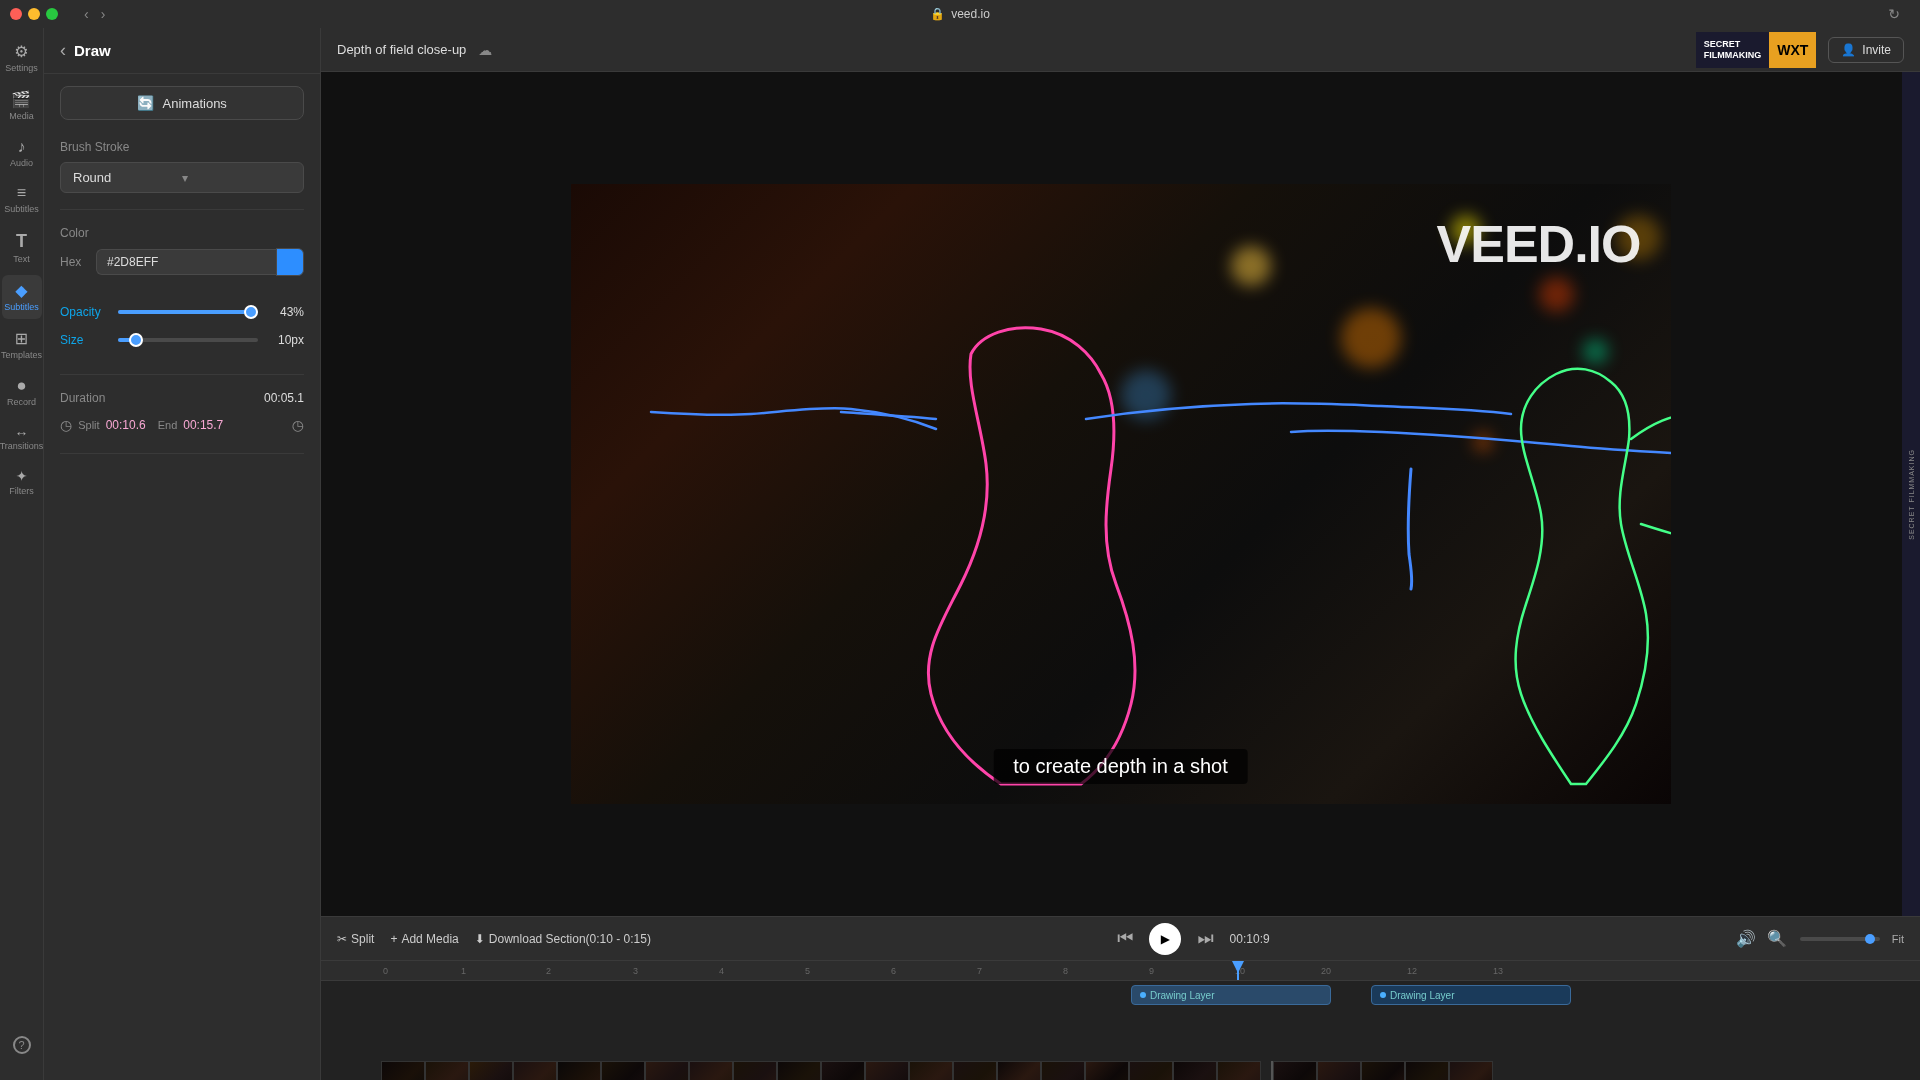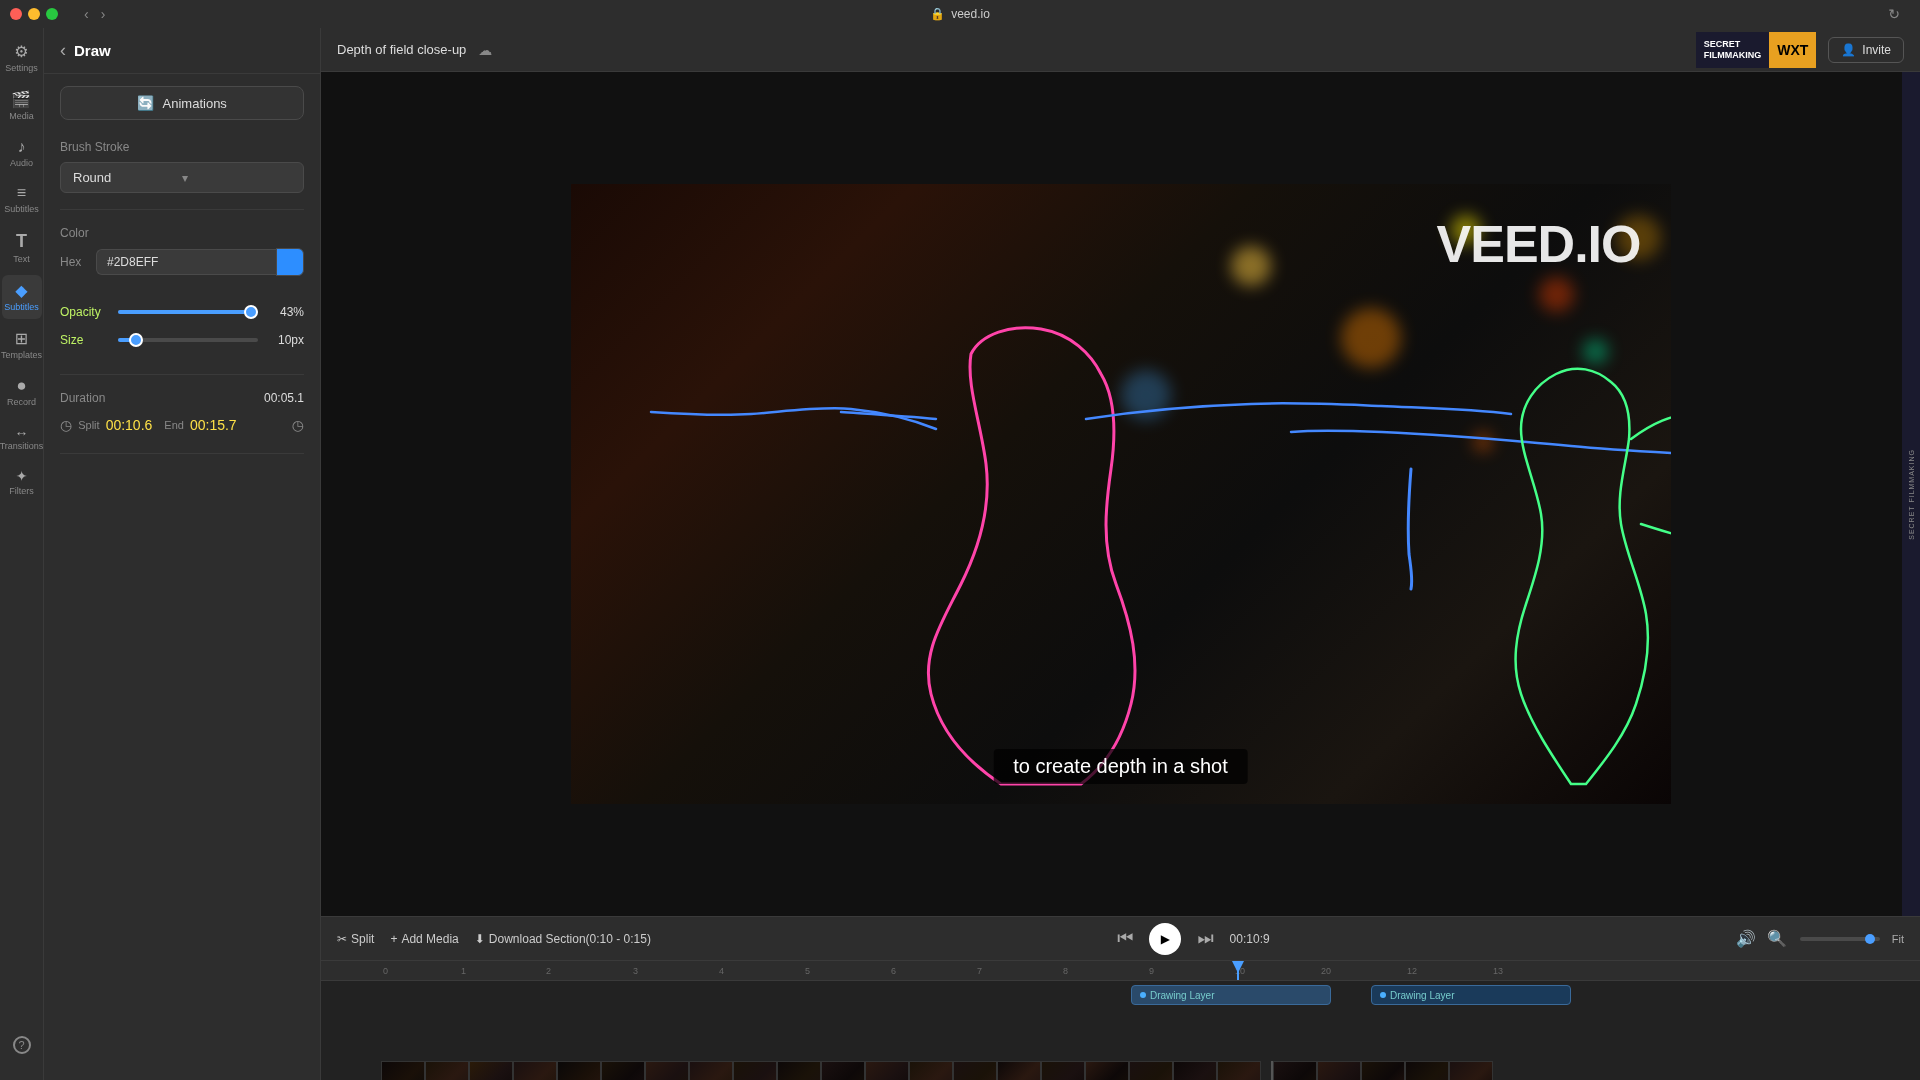--- a/index.html
+++ b/index.html
@@ -122,21 +122,21 @@
     }
     .color-swatch {
       width: 28px;
       height: 28px;
       border-radius: 0 6px 6px 0;
       border: 1px solid #4a4a4a;
       cursor: pointer;
     }
 
     .opacity-row, .size-row { display: flex; align-items: center; gap: 10px; margin-bottom: 8px; }
-    .prop-label { font-size: 12px; color: #bef264; width: 48px; }
+    .prop-label { font-size: 12px; color: #0ea5e9; width: 48px; }
     .slider-container { flex: 1; position: relative; height: 20px; display: flex; align-items: center; }
     .slider-track { width: 100%; height: 4px; background: #4a4a4a; border-radius: 2px; position: relative; }
     .slider-fill-opacity { width: 100%; height: 4px; background: #4a9eff; border-radius: 2px; }
     .slider-fill-size { width: 10%; height: 4px; background: #4a9eff; border-radius: 2px; }
     .slider-thumb {
       width: 14px;
       height: 14px;
       background: #4a9eff;
       border-radius: 50%;
       position: absolute;
@@ -152,21 +152,21 @@
     .divider { height: 1px; background: #3a3a3a; margin: 8px 16px; }
 
     .duration-row { display: flex; align-items: center; padding: 8px 16px; }
     .duration-label { font-size: 12px; color: #888; flex: 1; }
     .duration-value { font-size: 12px; color: #ddd; }
 
     .time-range-row { display: flex; align-items: center; padding: 4px 16px 12px; gap: 12px; }
     .time-range-item { display: flex; align-items: center; gap: 6px; }
     .time-icon { font-size: 14px; color: #888; }
     .time-sub-label { font-size: 11px; color: #888; }
-    .time-value { font-size: 14px; color: #fde047; }
+    .time-value { font-size: 12px; color: #f9a8d4; }
     .time-end-icon { color: #888; font-size: 14px; margin-left: auto; }
 
     .add-layer-btn {
       margin: 8px 16px;
       border: 1px solid #4a4a4a;
       border-radius: 8px;
       padding: 10px 16px;
       background: #333;
       color: #ddd;
       font-size: 12px;

